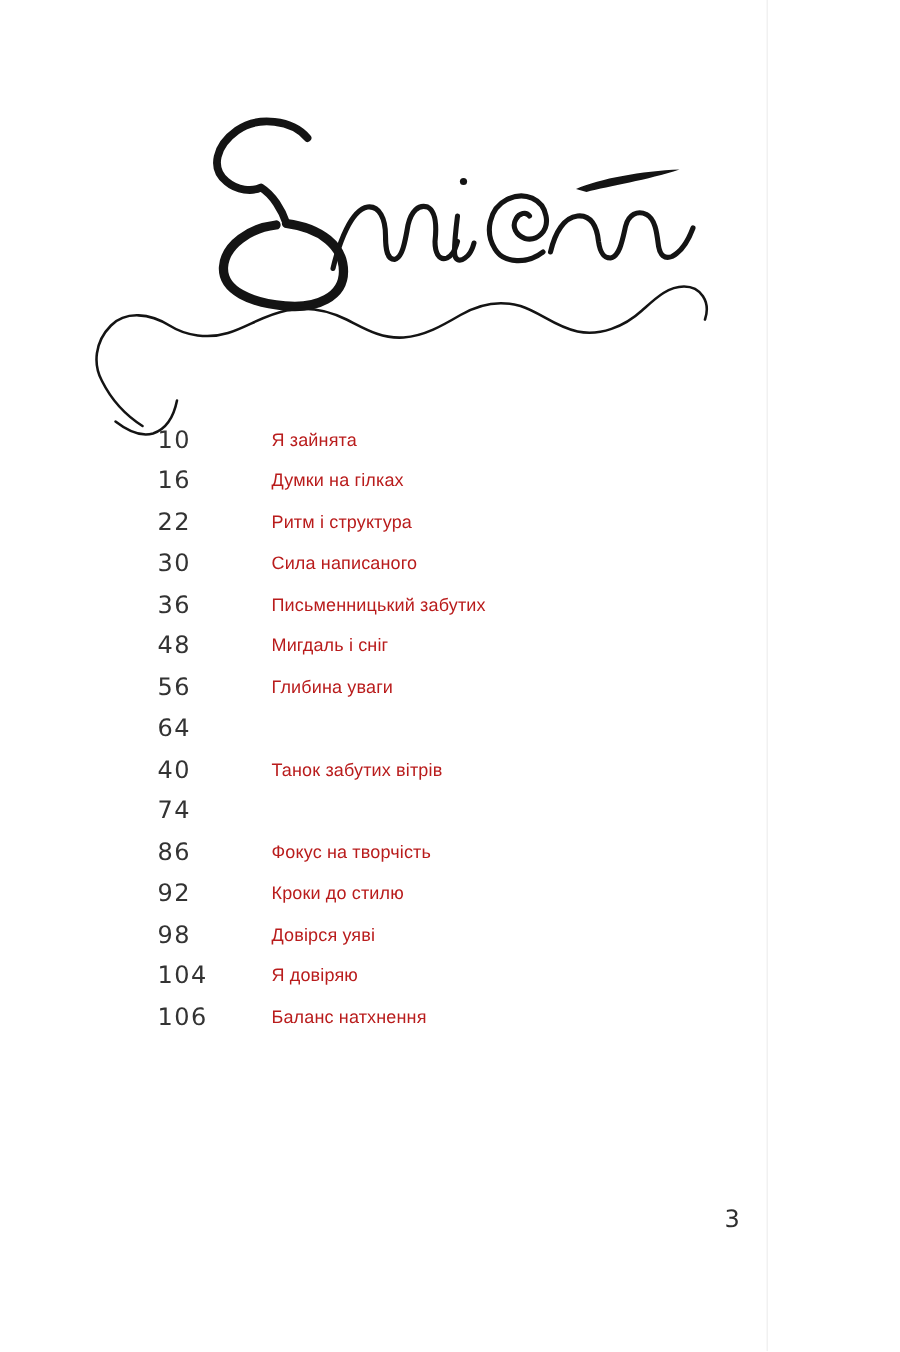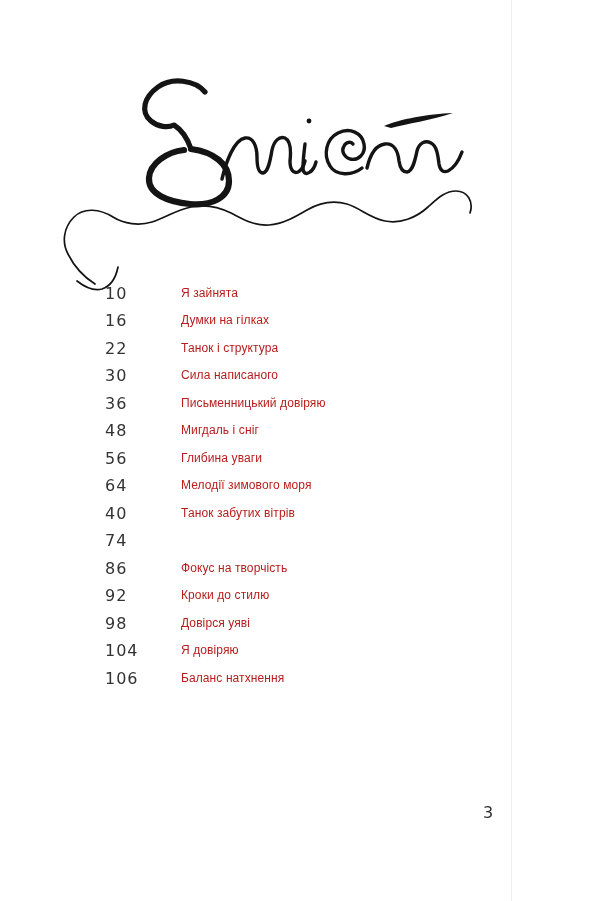--- a/index.html
+++ b/index.html
@@ -84,47 +84,46 @@
         <span class="toc-title">Я зайнята</span>
       </div>
 
       <div class="toc-row">
         <span class="toc-num">16</span>
         <span class="toc-title">Думки на гілках</span>
       </div>
 
       <div class="toc-row">
         <span class="toc-num">22</span>
-        <span class="toc-title">Танок і структура</span>
+        <span class="toc-title">Ритм і структура</span>
       </div>
 
       <div class="toc-row">
         <span class="toc-num">30</span>
         <span class="toc-title">Сила написаного</span>
       </div>
 
       <div class="toc-row">
         <span class="toc-num">36</span>
-        <span class="toc-title">Письменницький довіряю</span>
+        <span class="toc-title">Письменницький забутих</span>
       </div>
 
 
       <div class="toc-row">
         <span class="toc-num">48</span>
         <span class="toc-title">Мигдаль і сніг</span>
       </div>
 
       <div class="toc-row">
         <span class="toc-num">56</span>
         <span class="toc-title">Глибина уваги</span>
       </div>
 
       <div class="toc-row">
         <span class="toc-num">64</span>
-        <span class="toc-title">Мелодії зимового моря</span>
       </div>
 
       <div class="toc-row">
         <span class="toc-num">40</span>
         <span class="toc-title">Танок забутих вітрів</span>
       </div>
 
       <div class="toc-row">
         <span class="toc-num">74</span>
       </div>

